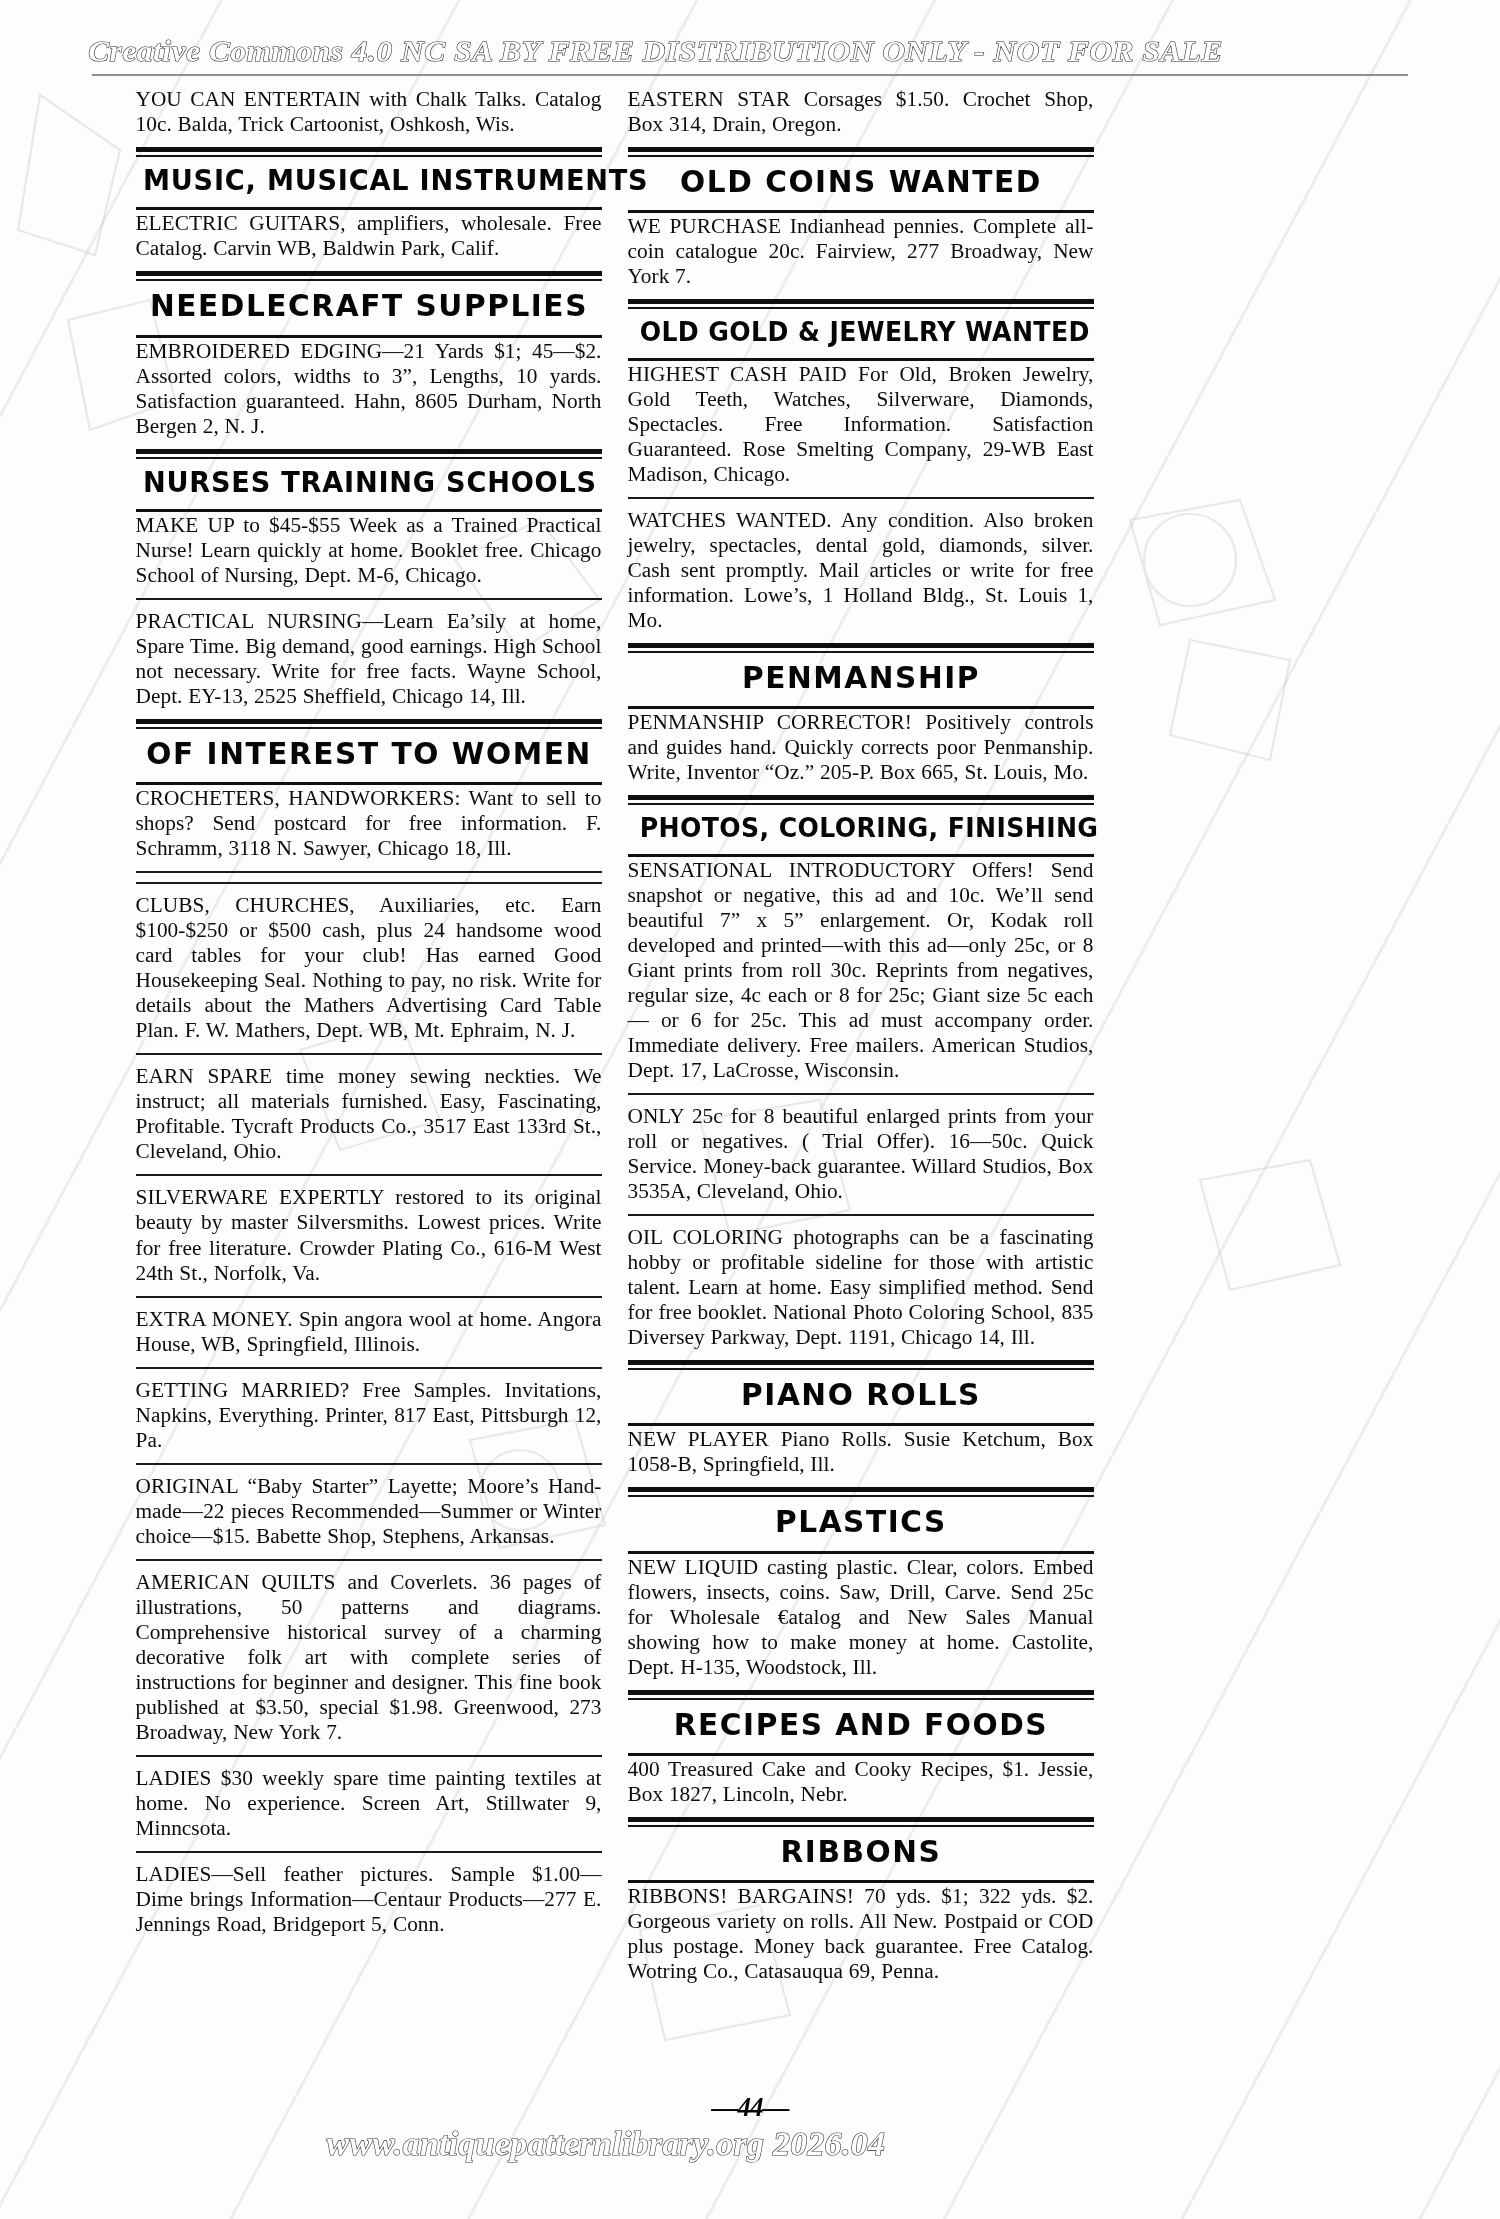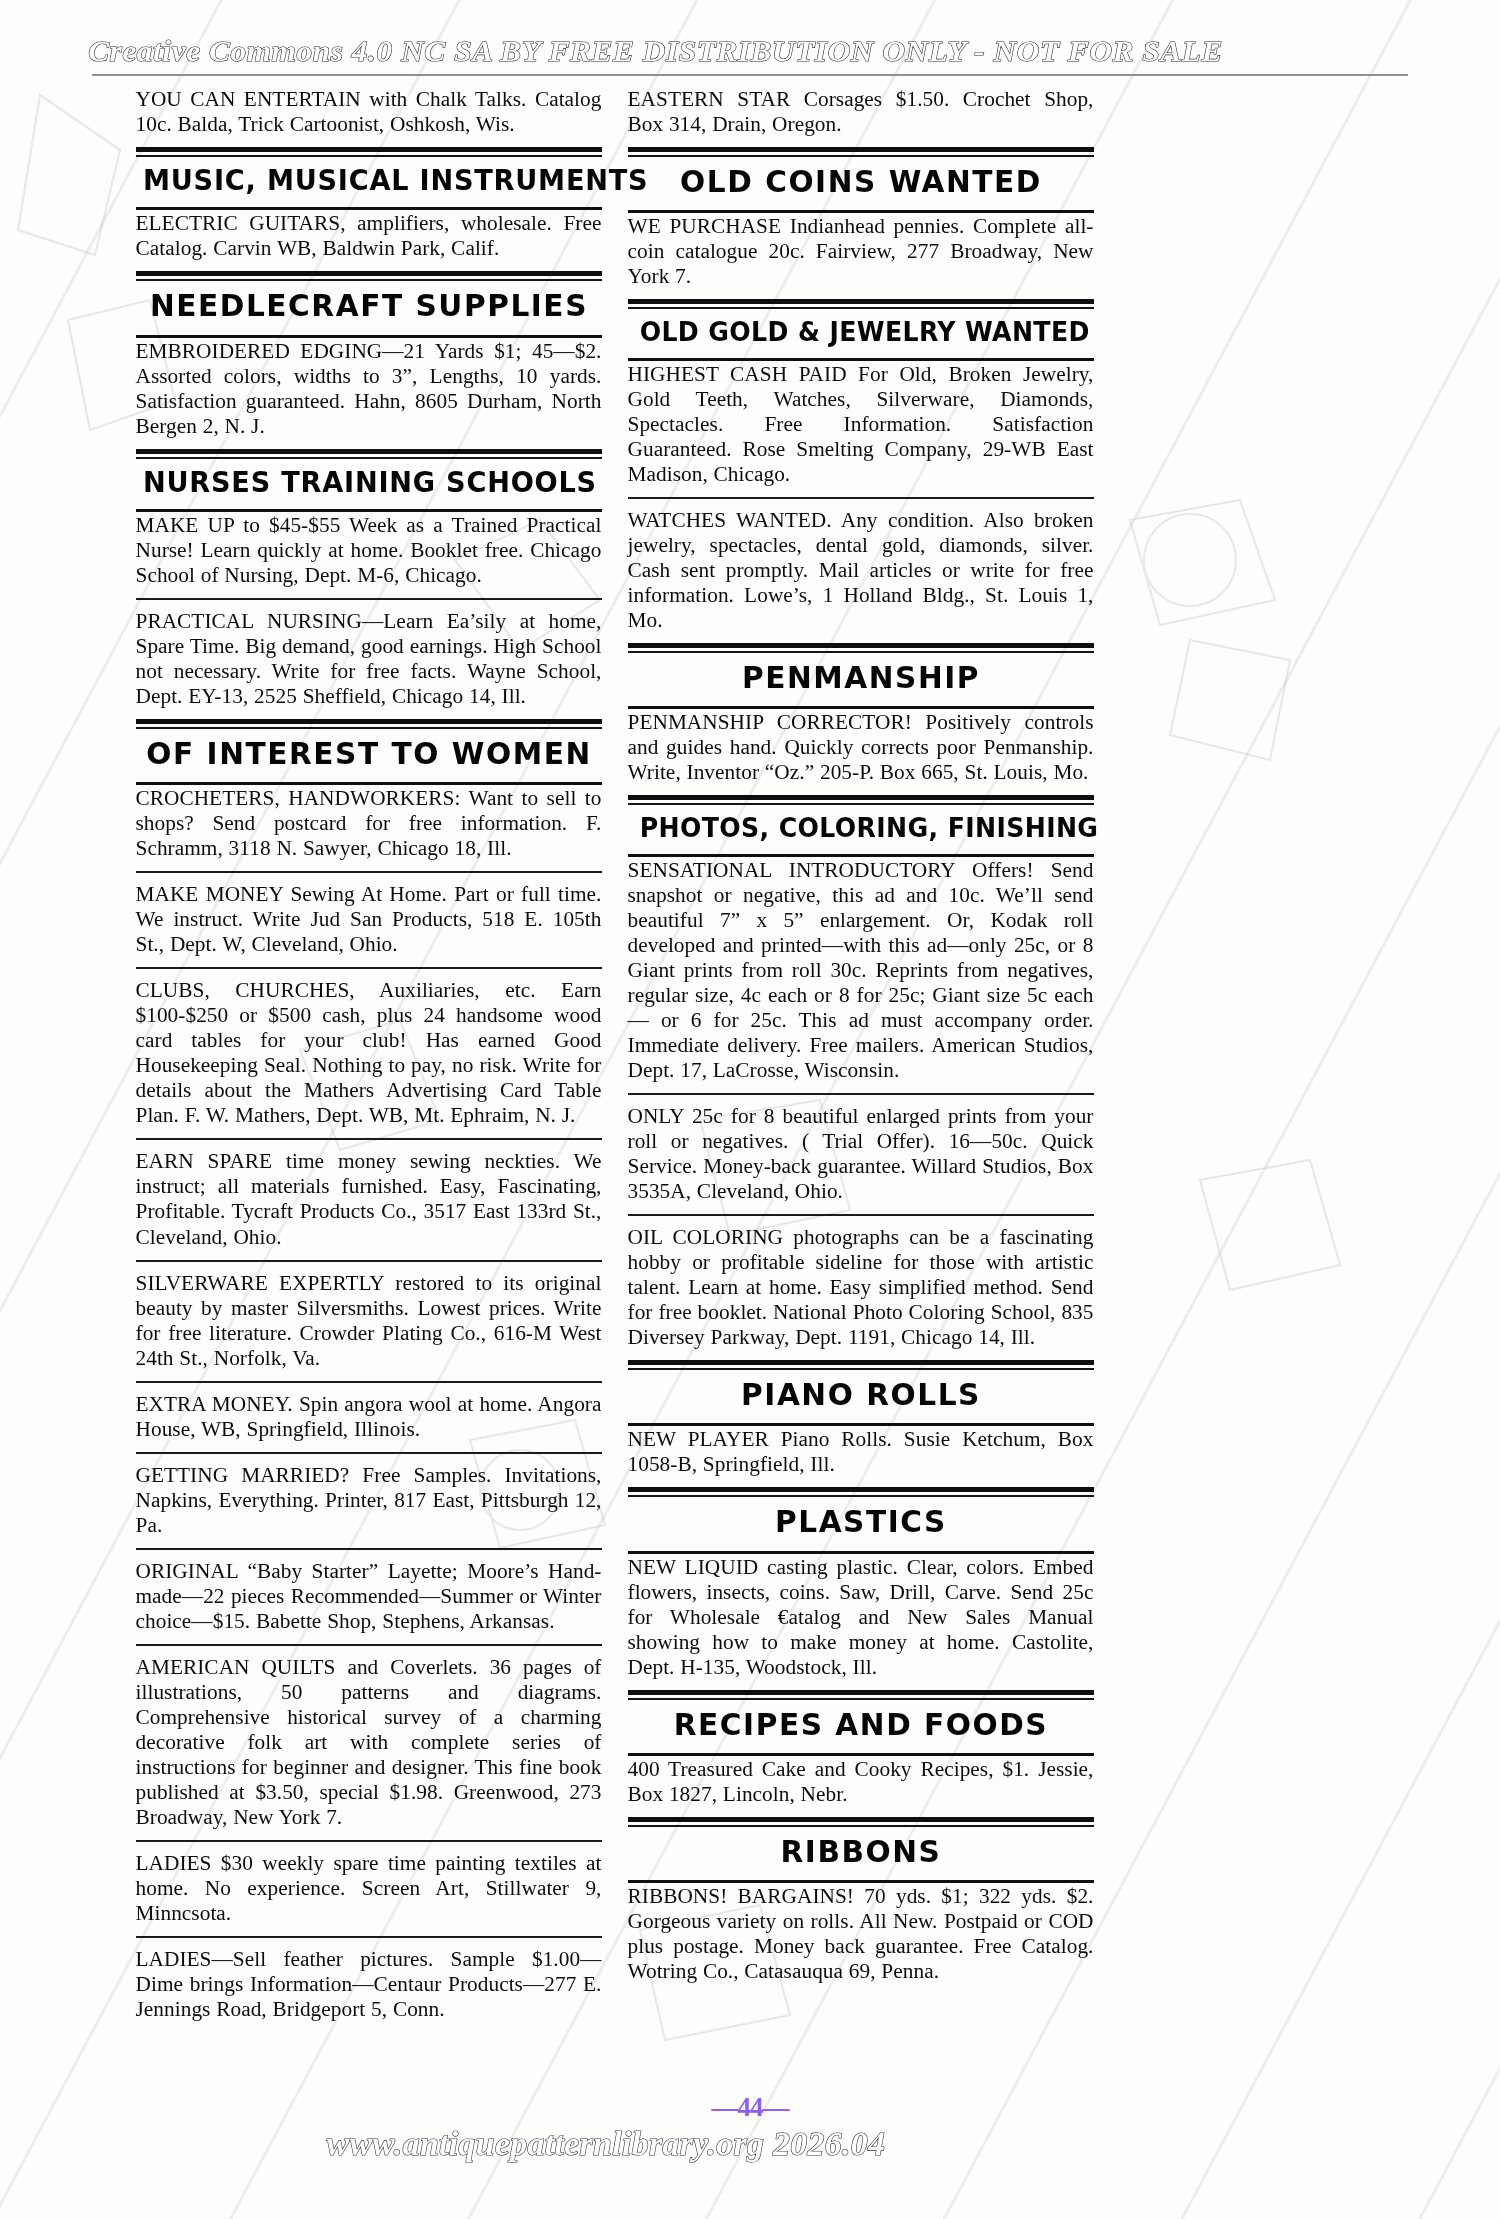--- a/index.html
+++ b/index.html
@@ -159,22 +159,23 @@
   .folio {
     position: absolute;
     top: 2092px;
     left: 0;
     width: 1500px;
     text-align: center;
     font-family: "Liberation Serif", serif;
     font-weight: 700;
     font-size: 27px;
     letter-spacing: -1px;
-    color: #8b5cf6;
+    color: #000000;
     z-index: 4;
+    font-style: italic;
   }
   .apl {
     position: absolute;
     top: 2126px;
     left: 0;
     width: 1212px;
     text-align: center;
     z-index: 4;
   }
   .apl .apl-text {
@@ -240,21 +241,20 @@
         <div class="rule-medium"></div>
         <div class="ad">MAKE UP to $45-$55 Week as a Trained Practical Nurse! Learn quickly at home. Booklet free. Chicago School of Nursing, Dept. M-6, Chicago.</div>
         <div class="rule-ad"></div>
         <div class="ad">PRACTICAL NURSING—Learn Ea’sily at home, Spare Time. Big demand, good earnings. High School not necessary. Write for free facts. Wayne School, Dept. EY-13, 2525 Sheffield, Chicago 14, Ill.</div>
         <div class="rule-thick"></div>
         <div class="rule-thin-under"></div>
         <div class="sec-head">OF INTEREST TO WOMEN</div>
         <div class="rule-medium"></div>
         <div class="ad">CROCHETERS, HANDWORKERS: Want to sell to shops? Send postcard for free information. F. Schramm, 3118 N. Sawyer, Chicago 18, Ill.</div>
         <div class="rule-ad"></div>
-        <div class="ad">MAKE MONEY Sewing At Home. Part or full time. We instruct. Write Jud San Products, 518 E. 105th St., Dept. W, Cleveland, Ohio.</div>
         <div class="rule-ad"></div>
         <div class="ad">CLUBS, CHURCHES, Auxiliaries, etc. Earn $100-$250 or $500 cash, plus 24 handsome wood card tables for your club! Has earned Good Housekeeping Seal. Nothing to pay, no risk. Write for details about the Mathers Advertising Card Table Plan. F. W. Mathers, Dept. WB, Mt. Ephraim, N. J.</div>
         <div class="rule-ad"></div>
         <div class="ad">EARN SPARE time money sewing neckties. We instruct; all materials furnished. Easy, Fascinating, Profitable. Tycraft Products Co., 3517 East 133rd St., Cleveland, Ohio.</div>
         <div class="rule-ad"></div>
         <div class="ad">SILVERWARE EXPERTLY restored to its original beauty by master Silversmiths. Lowest prices. Write for free literature. Crowder Plating Co., 616-M West 24th St., Norfolk, Va.</div>
         <div class="rule-ad"></div>
         <div class="ad">EXTRA MONEY. Spin angora wool at home. Angora House, WB, Springfield, Illinois.</div>
         <div class="rule-ad"></div>
         <div class="ad">GETTING MARRIED? Free Samples. Invitations, Napkins, Everything. Printer, 817 East, Pittsburgh 12, Pa.</div>

